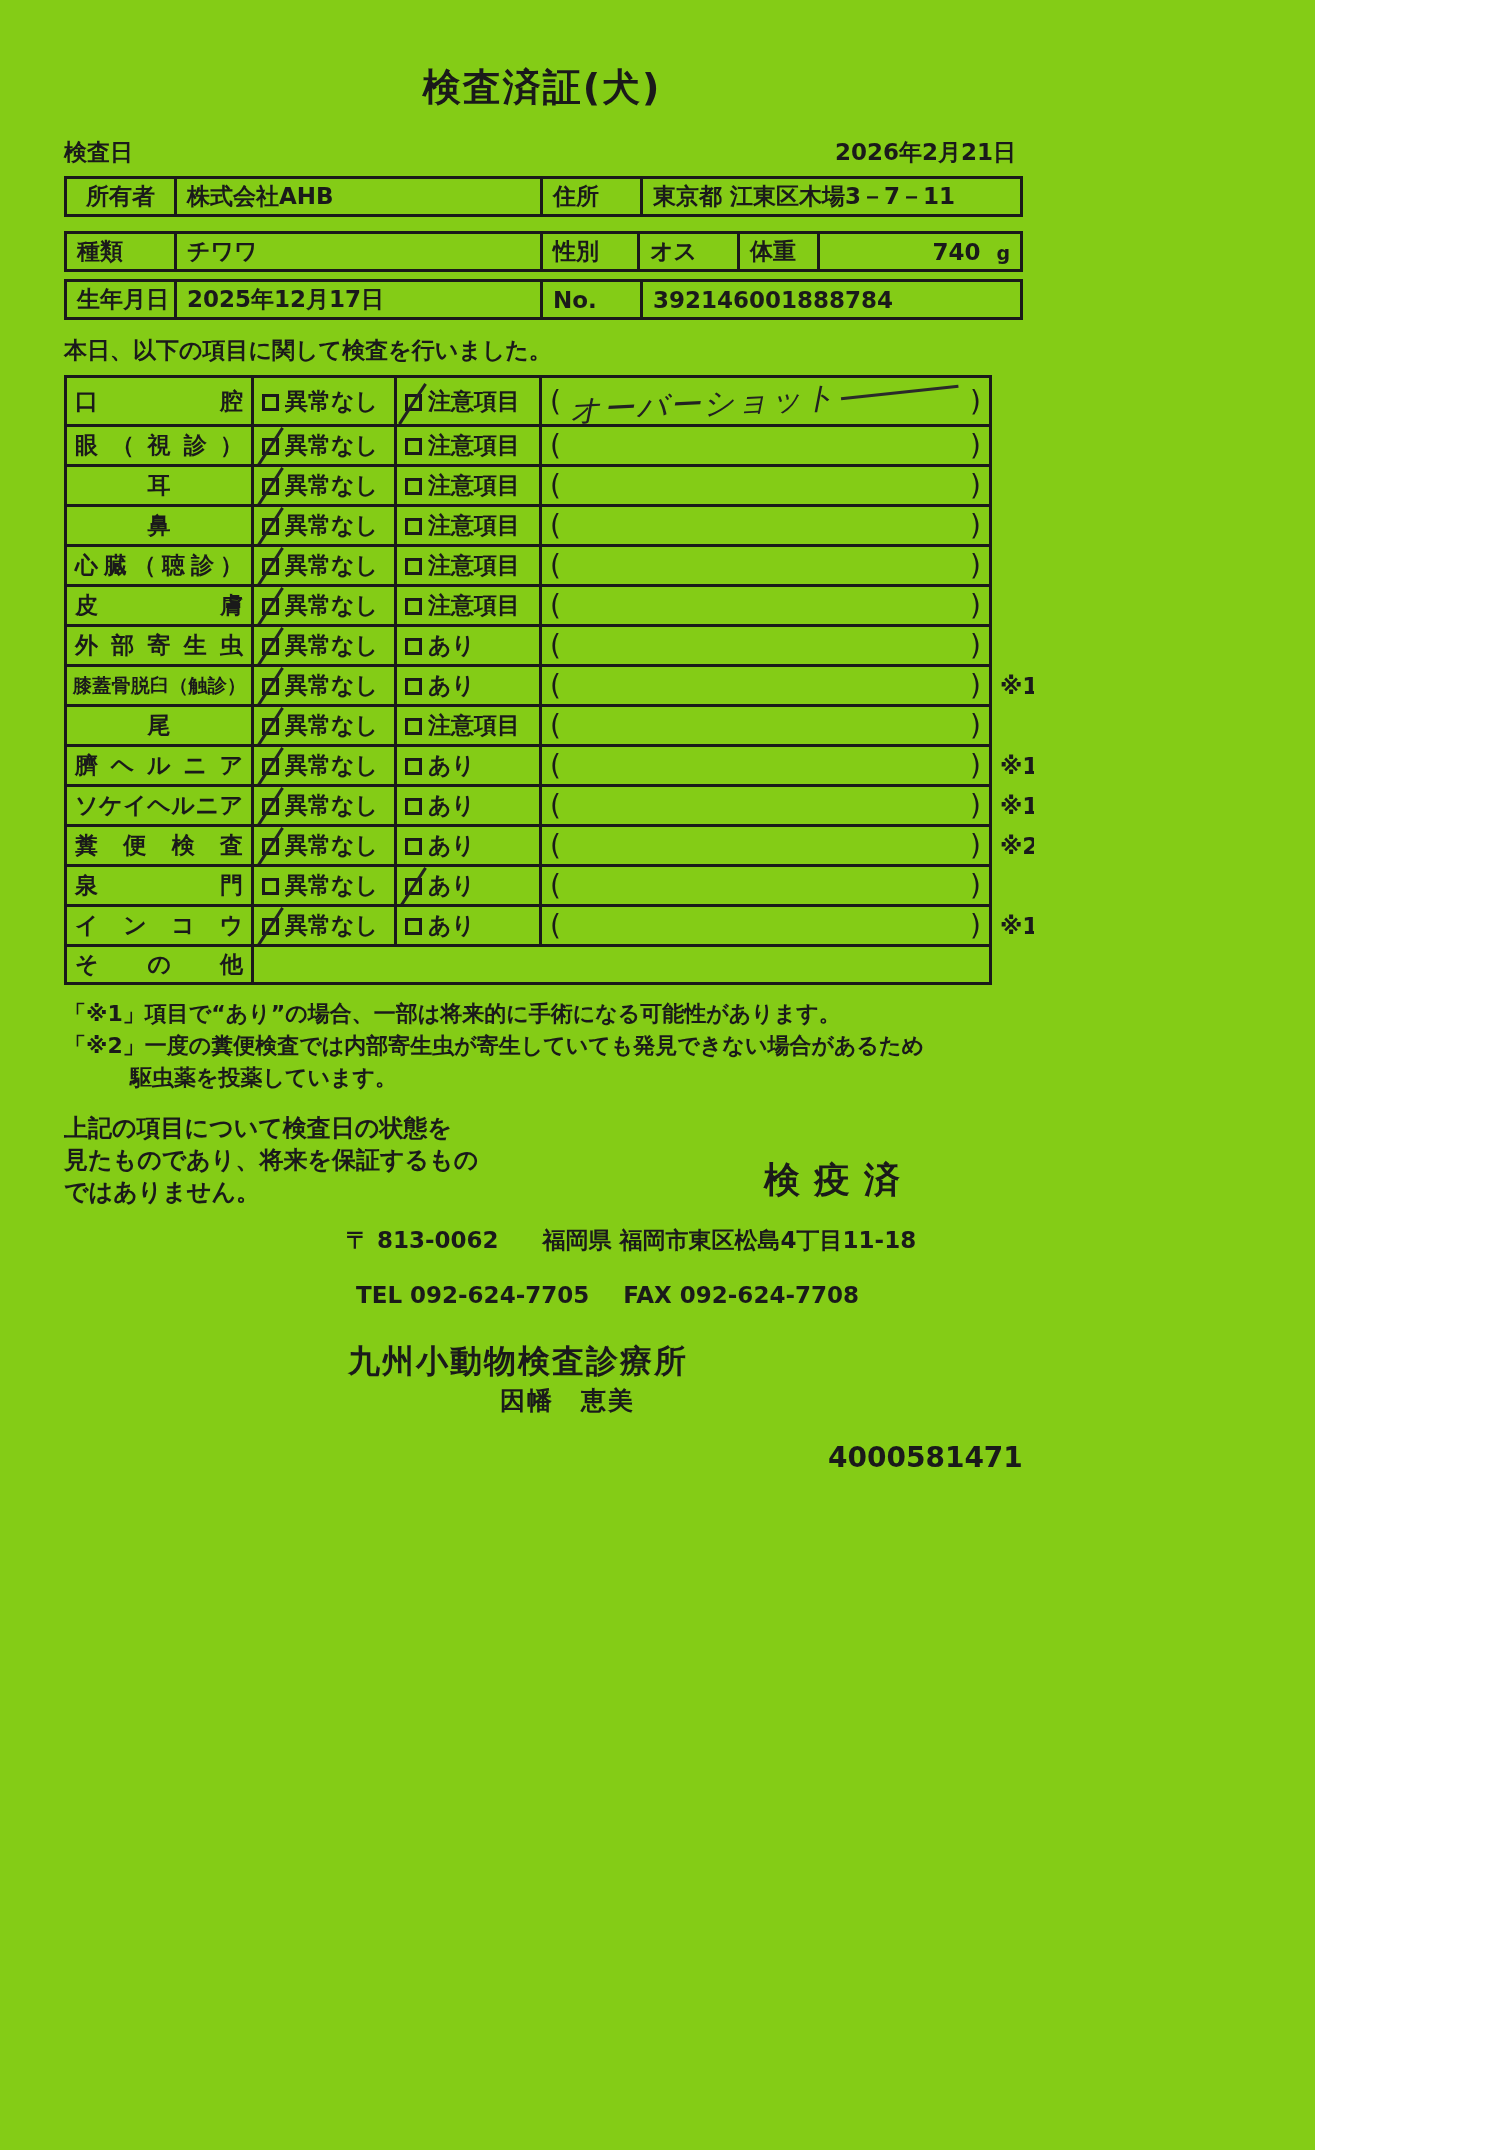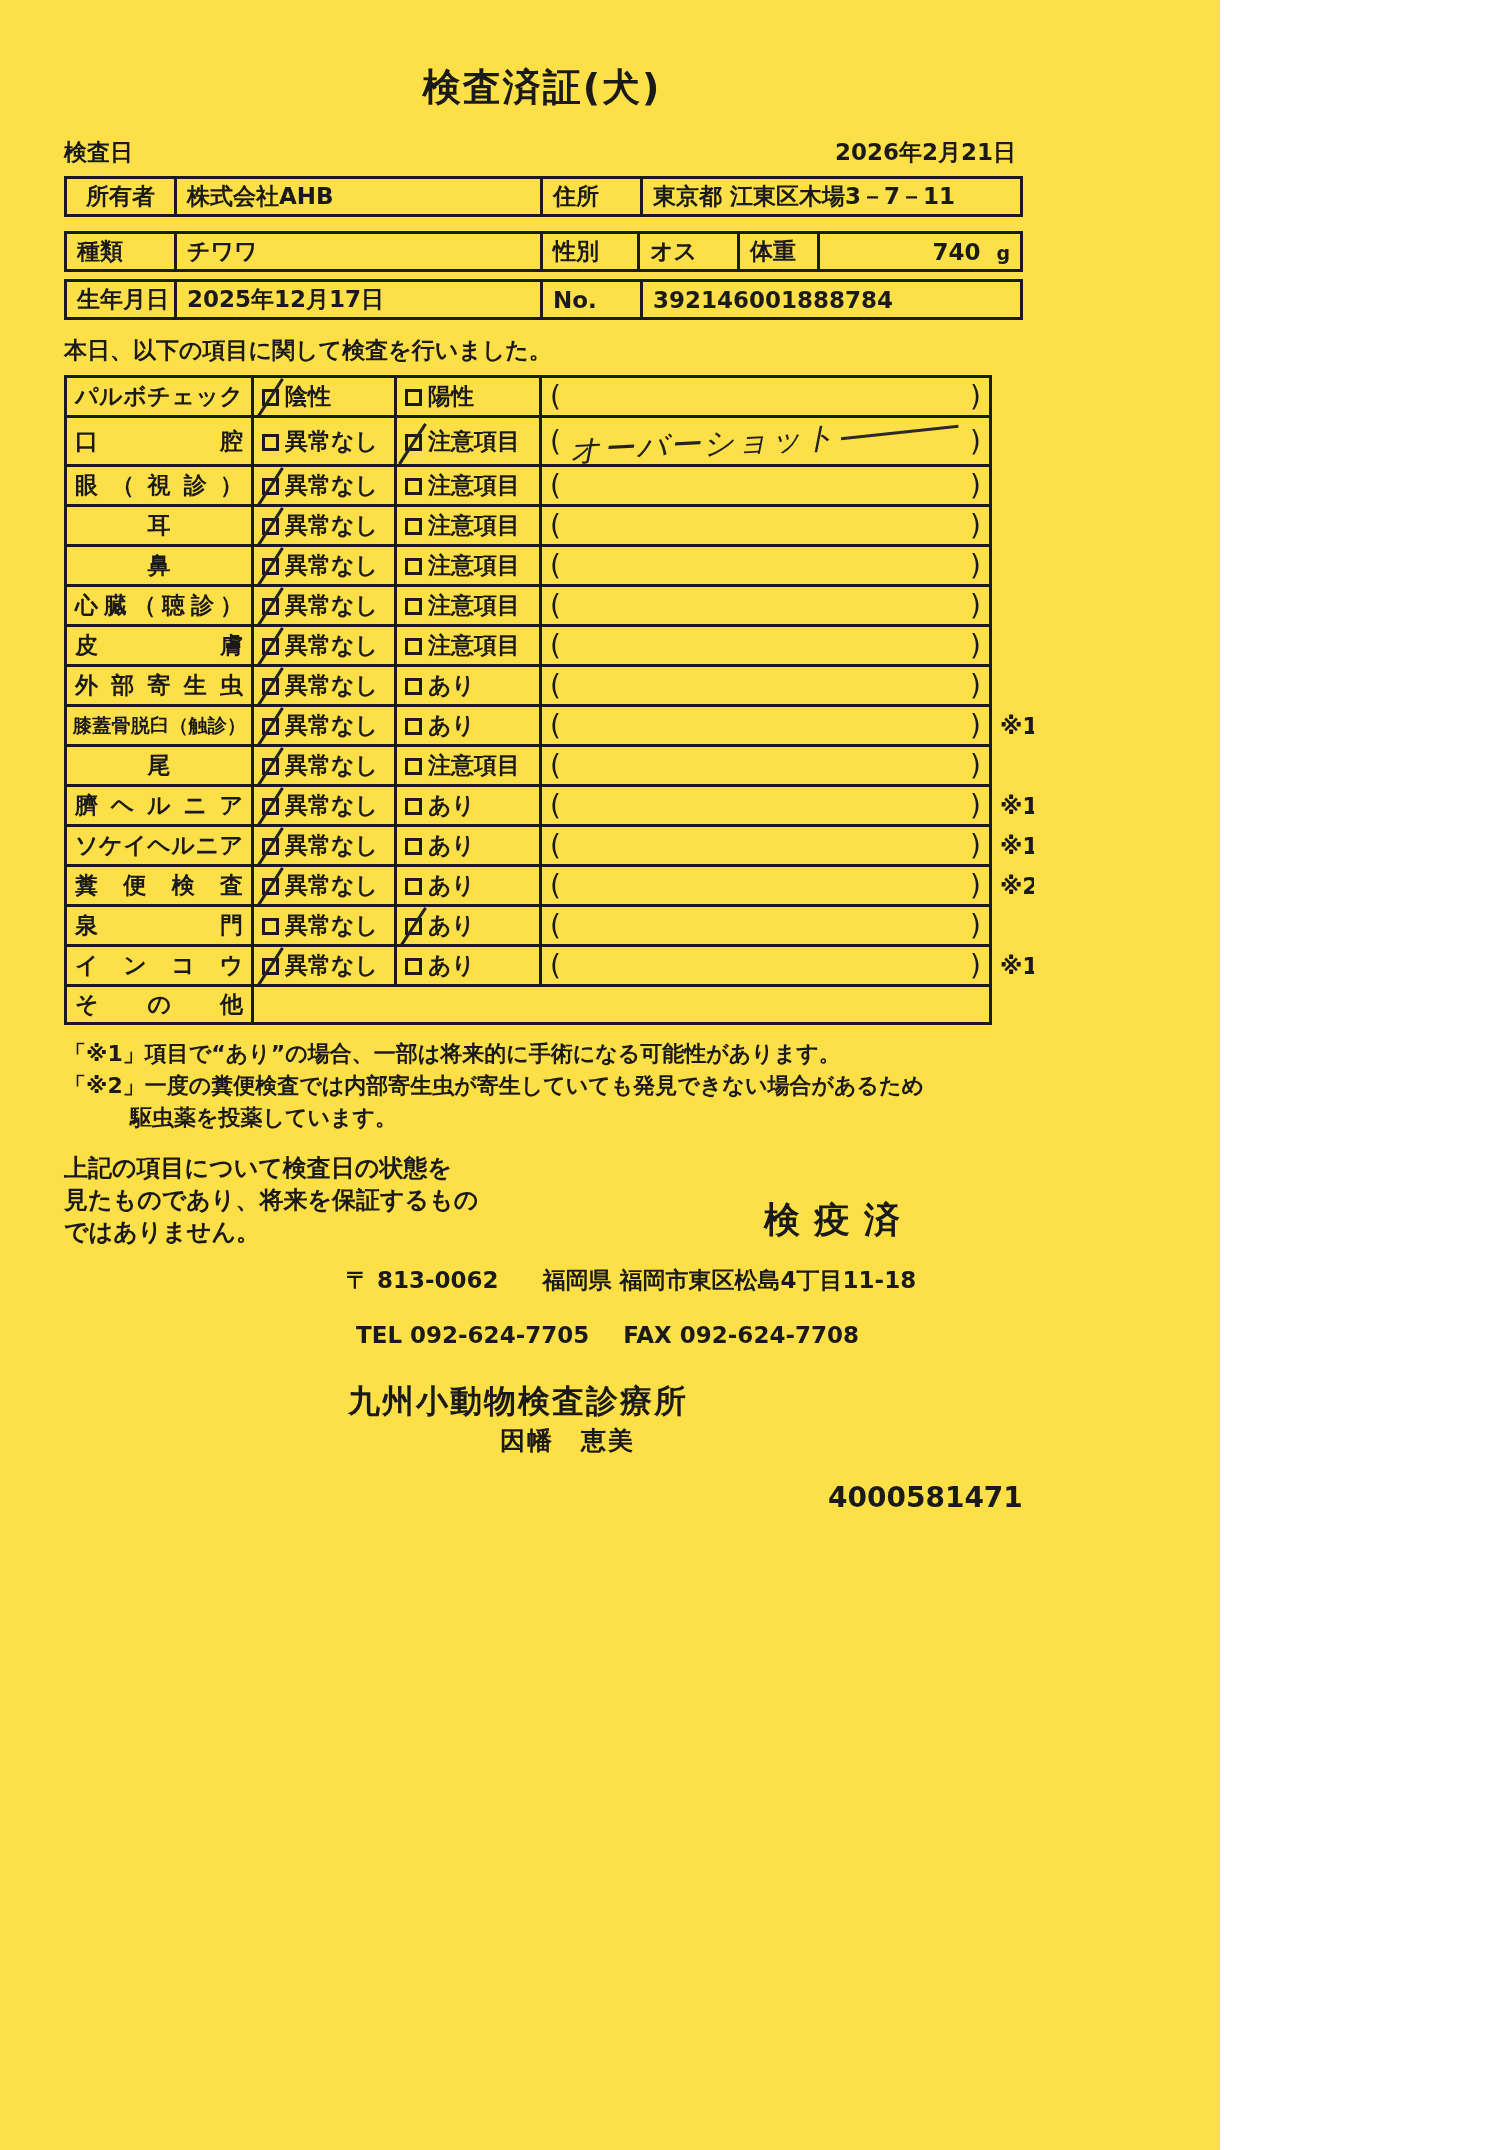--- a/index.html
+++ b/index.html
@@ -1,21 +1,21 @@
 <!DOCTYPE html>
 <html><head>
 <meta charset="utf-8">
 <style>
   * { box-sizing: border-box; }
   html,body { margin:0; padding:0; background:#ffffff; }
   body {
     font-family: "DejaVu Sans", "Liberation Sans", sans-serif;
     color:#1a1a1a;
   }
-  .page { position:relative; width:1220px; height:2150px; background:#fde047; overflow:hidden; }
+  .page { position:relative; width:1315px; height:2150px; background:#84cc16; overflow:hidden; }
   .content { position:absolute; left:64px; top:0; width:956px; }
 
   .title { margin:62px 0 0; text-align:center; font-size:38px; font-weight:bold; letter-spacing:2px; }
 
   .date-row { display:flex; align-items:baseline; margin-top:24px; font-size:23px; font-weight:bold; }
   .date-label { }
   .date-value { margin-left:auto; padding-right:4px; }
 
   table { border-collapse:collapse; table-layout:fixed; }
   td {
@@ -153,33 +153,20 @@
     <table class="insp-table">
       <colgroup>
           <col style="width:187px">
           <col style="width:143px">
           <col style="width:145px">
           <col style="width:450px">
           <col style="width:45px">
         </colgroup>
       <tbody id="insp-body">
           <tr>
-            <td class="c-label">パルボチェック</td>
-            <td class="c-opt"><span class="checkbox checked"></span><span class="opt-text">陰性</span></td>
-            <td class="c-opt"><span class="checkbox"></span><span class="opt-text">陽性</span></td>
-            <td class="c-paren">
-              <div class="paren-wrap">
-                <span class="paren">(</span>
-                <span class="paren-content"></span>
-                <span class="paren">)</span>
-              </div>
-            </td>
-            <td class="c-note"></td>
-          </tr>
-          <tr>
             <td class="c-label">口腔</td>
             <td class="c-opt"><span class="checkbox"></span><span class="opt-text">異常なし</span></td>
             <td class="c-opt"><span class="checkbox checked"></span><span class="opt-text">注意項目</span></td>
             <td class="c-paren">
               <div class="paren-wrap">
                 <span class="paren">(</span>
                 <span class="paren-content handwritten">オーバーショット</span>
                 <span class="paren">)</span>
               </div>
             </td>

